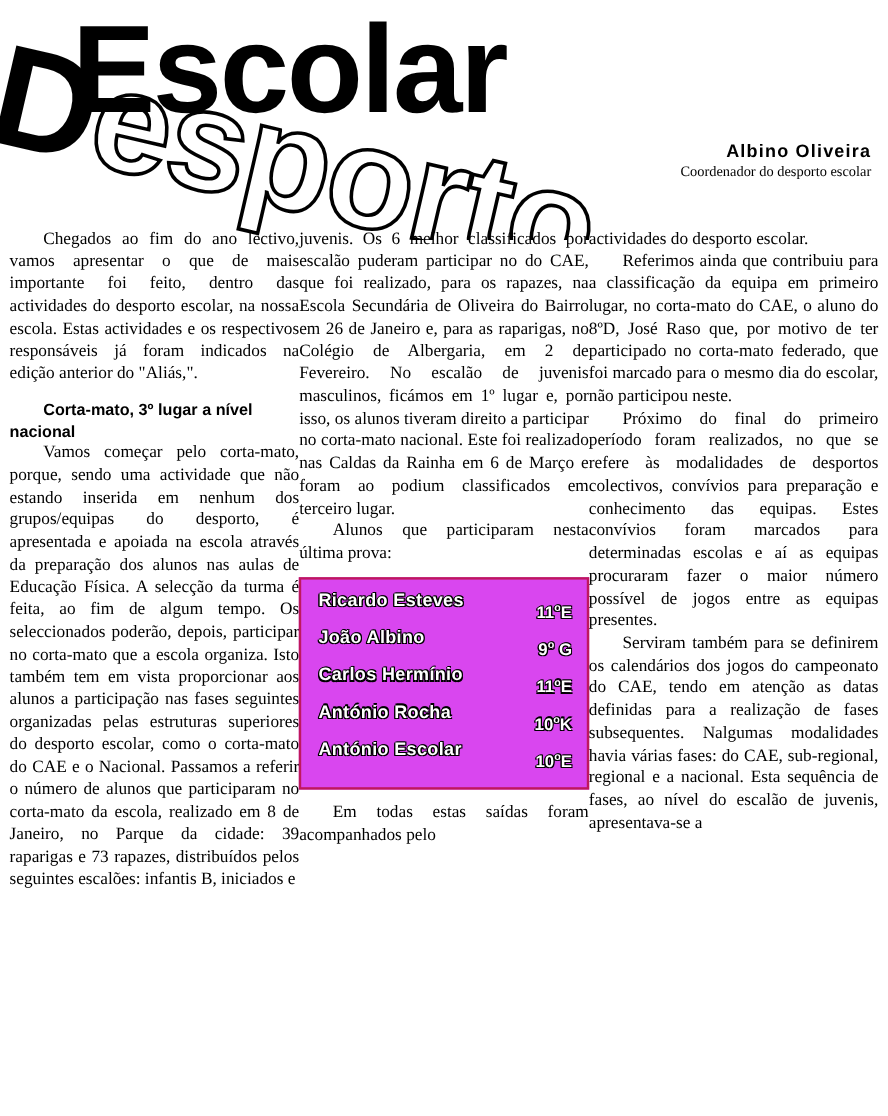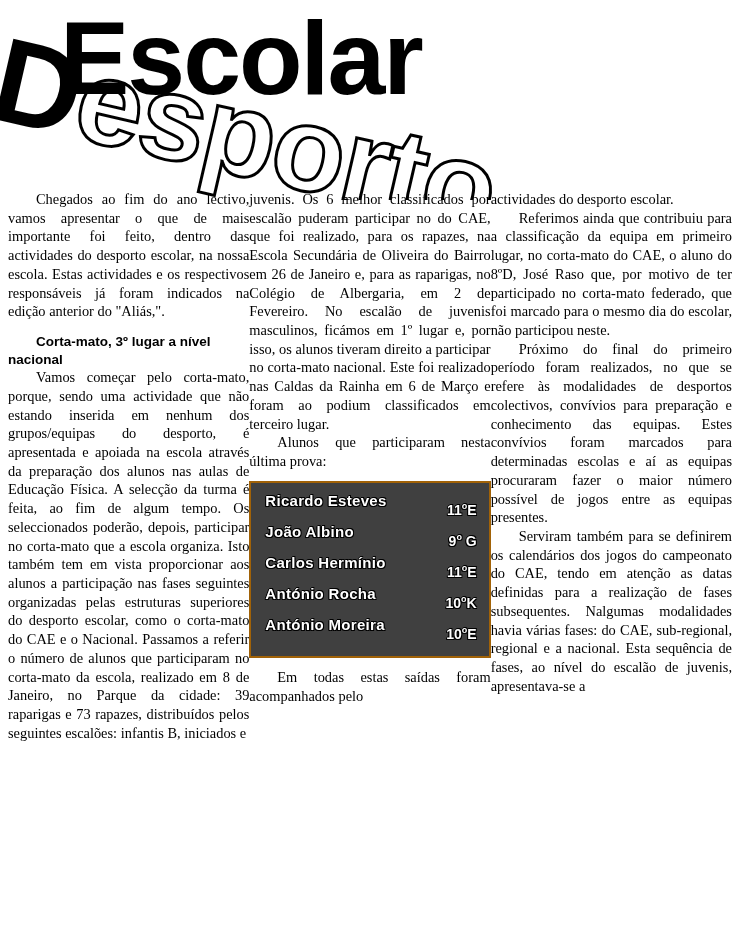--- a/index.html
+++ b/index.html
@@ -108,22 +108,22 @@
     text-align: left;
     text-indent: 28px;
   }
   .gap {
     height: 12px;
   }
 
   
   .namebox {
     margin: 10px 0 10px 0;
-    background: #404040;
-    border: 2px solid #a16207;
+    background: #d946ef;
+    border: 2px solid #be185d;
     padding: 8px 6px 10px 6px;
   }
   .namerow {
     position: relative;
     height: 31px;
   }
   .namerow .nm {
     position: absolute;
     left: 8px;
     top: 0;
@@ -148,20 +148,24 @@
     font-size: 9px;
   }
 </style>
 </head>
 <body>
 
 <div class="masthead">
   <div class="mast-word mast-escolar">Escolar</div>
   <div class="mast-word mast-desporto"><span class="solid-d">D</span>esporto</div>
 
+  <div class="byline">
+    <div class="byline-name">Albino  Oliveira</div>
+    <div class="byline-role">Coordenador do desporto escolar</div>
+  </div>
 </div>
 
 <div class="columns">
 
   <div class="col">
     <p>Chegados ao fim do ano lectivo, vamos apresentar o que de mais importante foi feito, dentro das actividades do desporto escolar, na nossa escola. Estas actividades e os respectivos responsáveis já foram indicados na edição anterior do "Aliás,".</p>
     <div class="gap"></div>
     <p class="subhead left">Corta-mato, 3º lugar a nível nacional</p>
     <p>Vamos começar pelo corta-mato, porque, sendo uma actividade que não estando inserida em nenhum dos grupos/equipas do desporto, é apresentada e apoiada na escola através da preparação dos alunos nas aulas de Educação Física. A selecção da turma é feita, ao fim de algum tempo. Os seleccionados poderão, depois, participar no corta-mato que a escola organiza. Isto também tem em vista proporcionar aos alunos a participação nas fases seguintes organizadas pelas estruturas superiores do desporto escolar, como o corta-mato do CAE e o Nacional. Passamos a referir o número de alunos que participaram no corta-mato da escola, realizado em 8 de Janeiro, no Parque da cidade: 39 raparigas e 73 rapazes, distribuídos pelos seguintes escalões: infantis B, iniciados e</p>
   </div>
@@ -181,21 +185,21 @@
       </div>
       <div class="namerow">
         <span class="nm">Carlos  Hermínio</span>
         <span class="cls">11<sup>o</sup>E</span>
       </div>
       <div class="namerow">
         <span class="nm">António  Rocha</span>
         <span class="cls">10<sup>o</sup>K</span>
       </div>
       <div class="namerow">
-        <span class="nm">António  Moreira</span>
+        <span class="nm">António  Escolar</span>
         <span class="cls">10<sup>o</sup>E</span>
       </div>
     </div>
 
     <p>Em todas estas saídas foram acompanhados pelo</p>
   </div>
 
   <div class="col">
     <p class="noindent">actividades do desporto escolar.</p>
     <p>Referimos ainda que contribuiu para a classificação da equipa em primeiro lugar, no corta-mato do CAE, o aluno do 8ºD, José Raso que, por motivo de ter participado no corta-mato federado, que foi marcado para o mesmo dia do escolar, não participou neste.</p>

